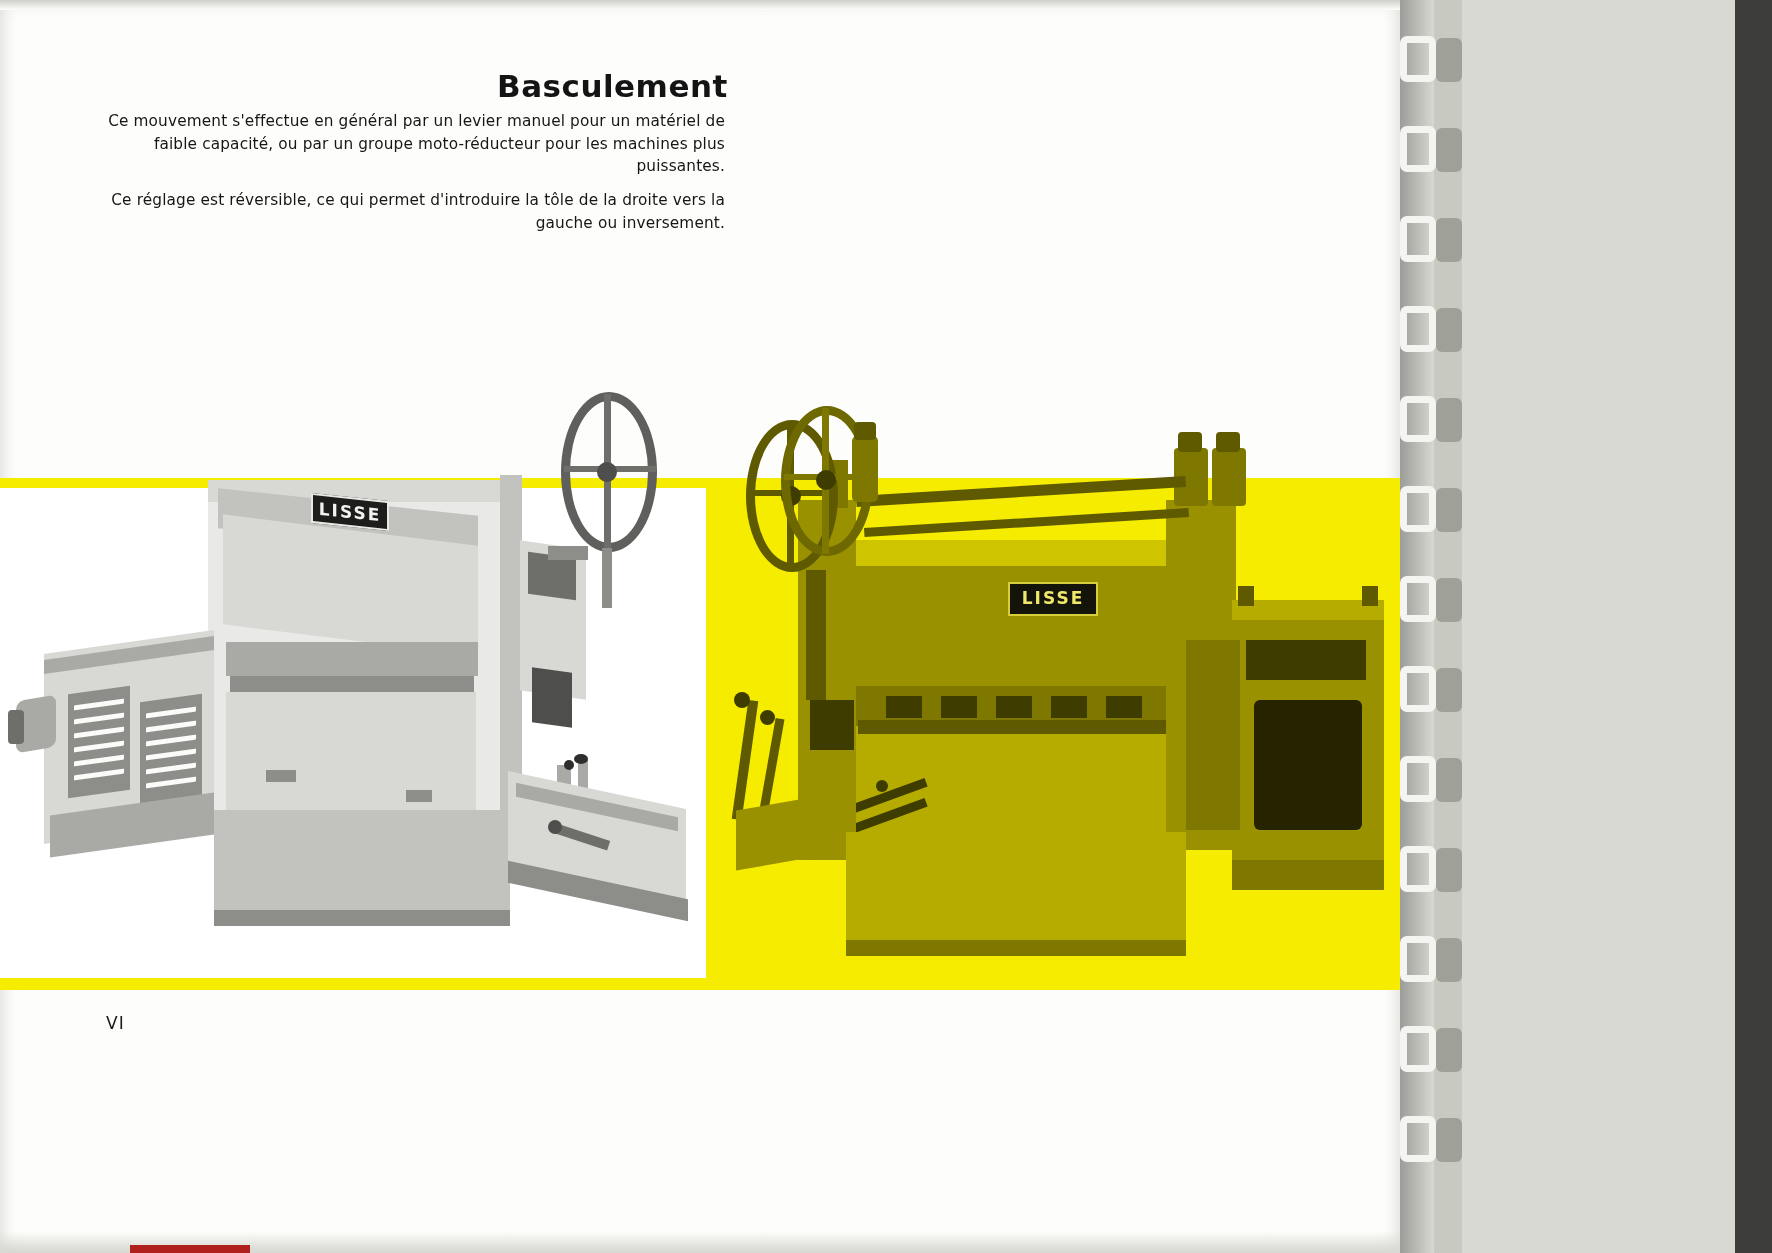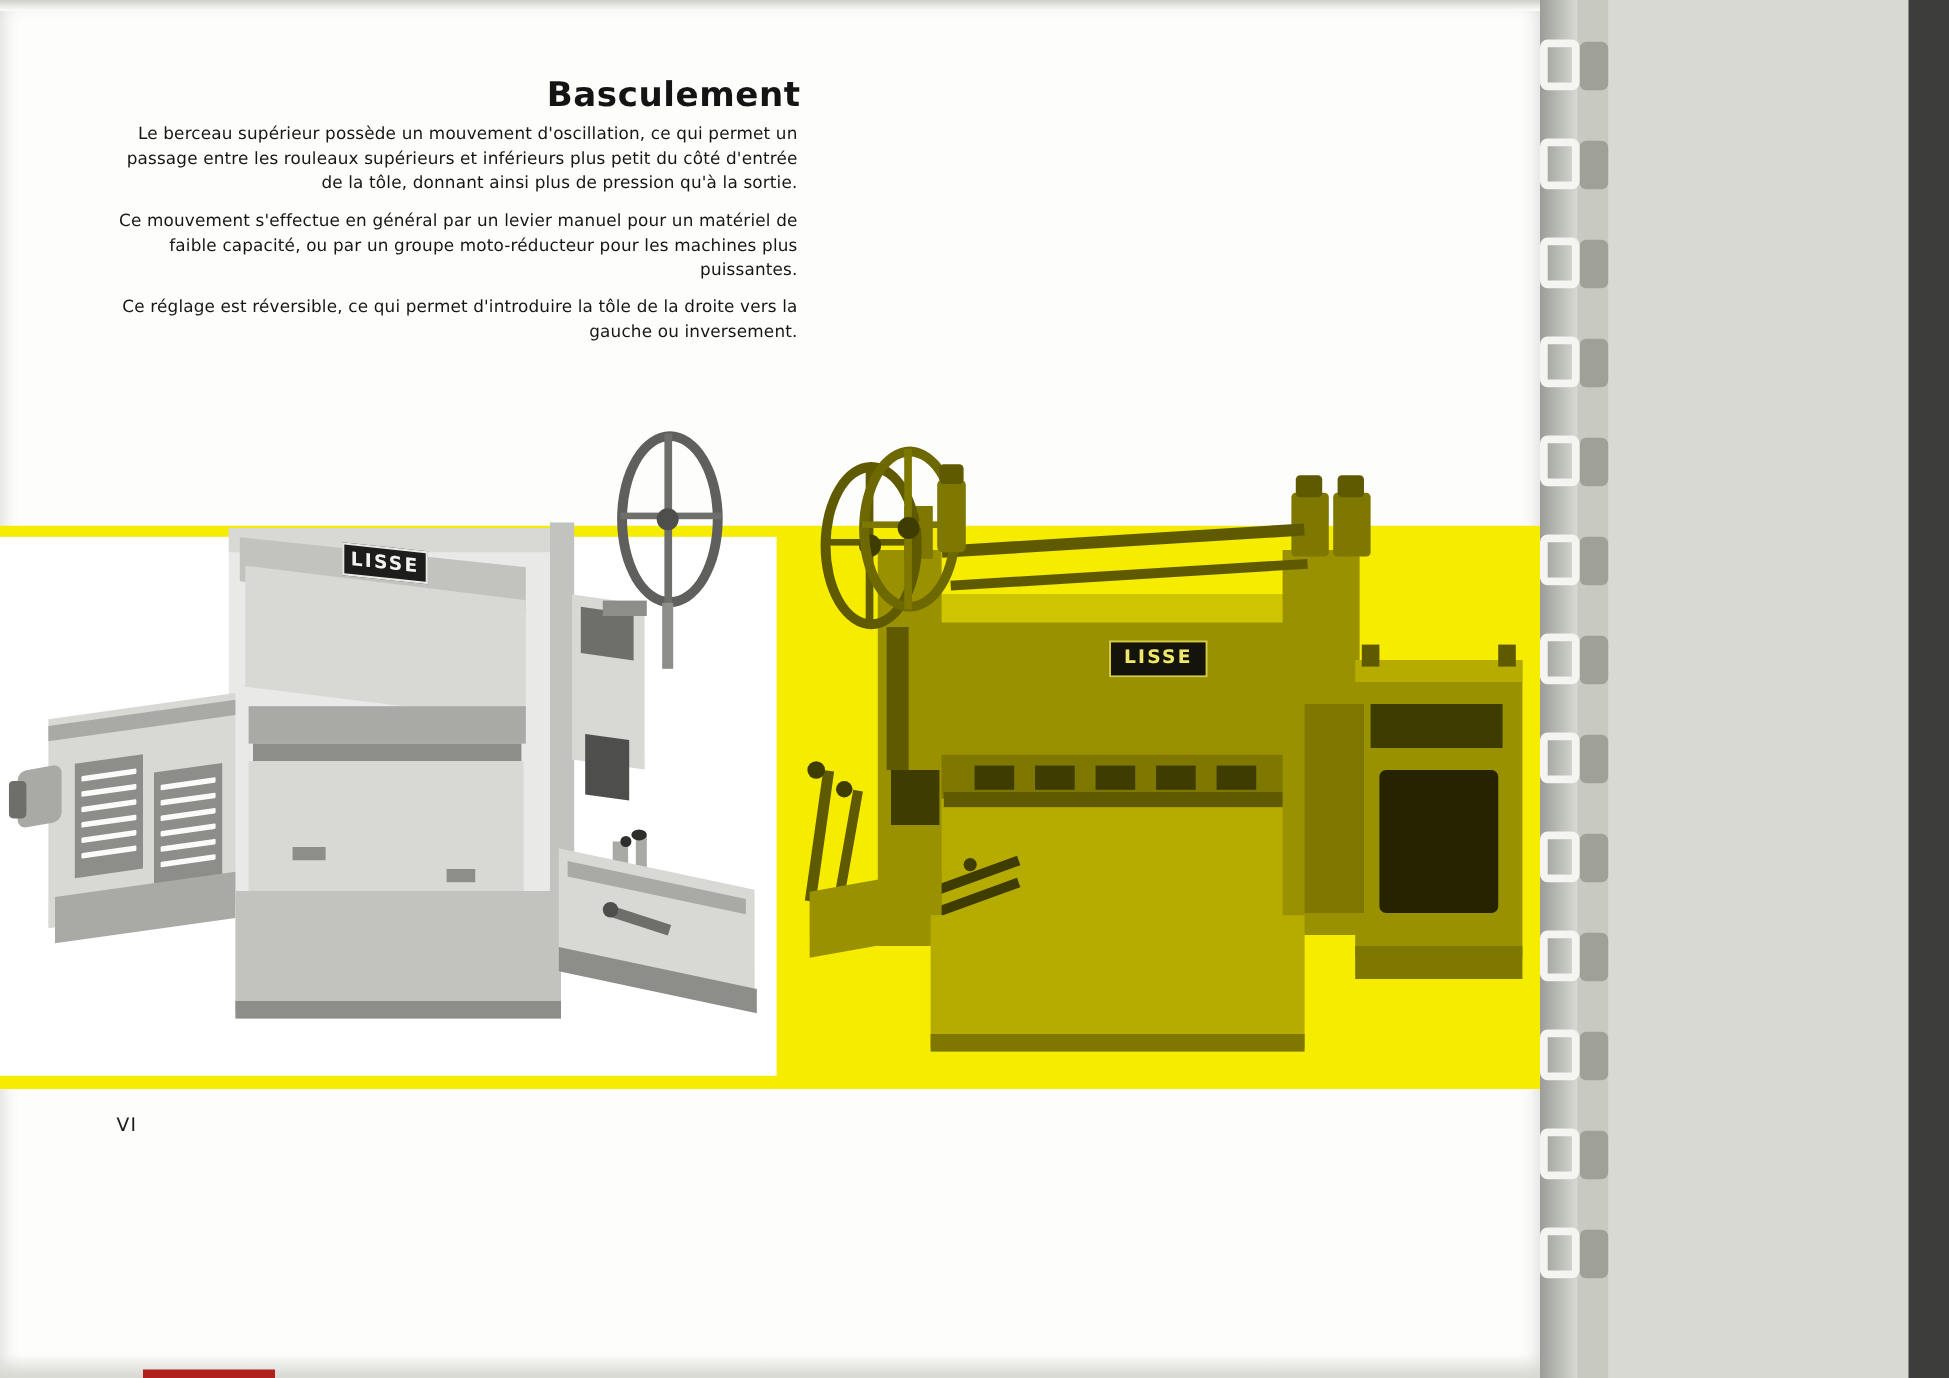--- a/index.html
+++ b/index.html
@@ -204,21 +204,20 @@
 <body>
 
 <div class="page">
 
   <div class="sheet">
     <div class="sheet-top-edge"></div>
 
     <div class="headline">Basculement</div>
 
     <div class="copy">
-      <p>Le berceau supérieur possède un mouvement d'oscillation, ce qui permet un passage entre les rouleaux supérieurs et inférieurs plus petit du côté d'entrée de la tôle, donnant ainsi plus de pression qu'à la sortie.</p>
       <p>Ce mouvement s'effectue en général par un levier manuel pour un matériel de faible capacité, ou par un groupe moto-réducteur pour les machines plus puissantes.</p>
       <p>Ce réglage est réversible, ce qui permet d'introduire la tôle de la droite vers la gauche ou inversement.</p>
     </div>
 
     <div class="yellow-band"></div>
     <div class="plate-left"></div>
 
     <div class="photo photo-left">
 
       <div class="mach g1" style="left:200px; top:100px; width:300px; height:330px;"></div>

